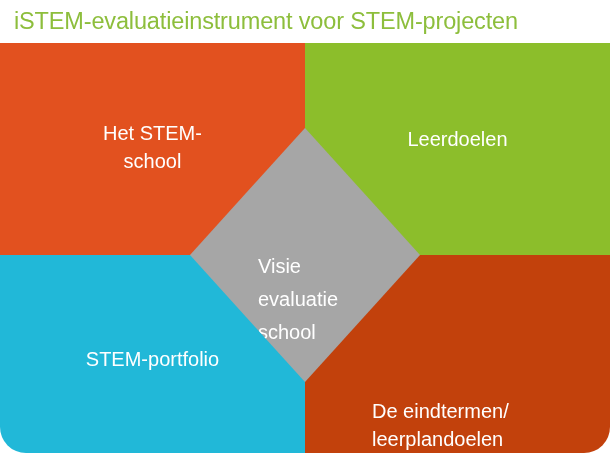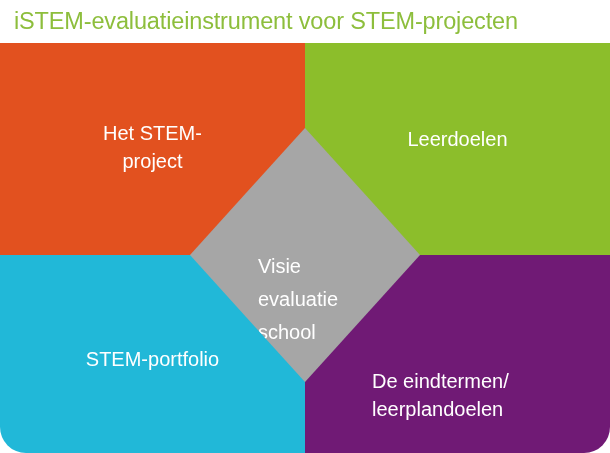--- a/index.html
+++ b/index.html
@@ -76,22 +76,22 @@
     left: 0; top: 212px;
     width: 305px; height: 198px;
     background: #21B8D8;
     align-items: flex-start;
     justify-content: center;
     padding-top: 90px;
   }
   #quadrant-bottom-right {
     left: 305px; top: 212px;
     width: 305px; height: 198px;
-    background: #701a75;
-    align-items: center;
+    background: #c2410c;
+    align-items: flex-end;
     justify-content: flex-start;
     padding-top: 82px;
     padding-left: 67px;
   }
   .quadrant-label {
     text-align: center;
     white-space: pre-line;
   }
   #quadrant-bottom-right .quadrant-label {
     text-align: left;
@@ -125,21 +125,21 @@
 <div id="page">
 
   <div id="title-bar">
     <div id="page-title">iSTEM-evaluatieinstrument voor STEM-projecten</div>
   </div>
 
   <div id="quadrant-board">
 
     <div class="quadrant" id="quadrant-top-left">
       <div class="quadrant-label">Het STEM-
-project</div>
+school</div>
     </div>
 
     <div class="quadrant" id="quadrant-bottom-left">
       <div class="quadrant-label">STEM-portfolio</div>
     </div>
 
     <div class="quadrant" id="quadrant-top-right">
       <div class="quadrant-label">Leerdoelen</div>
     </div>
 

